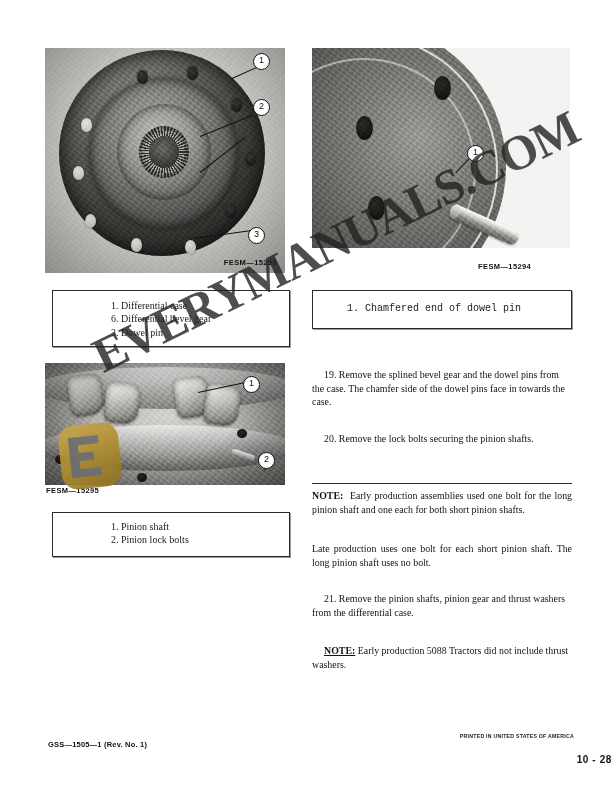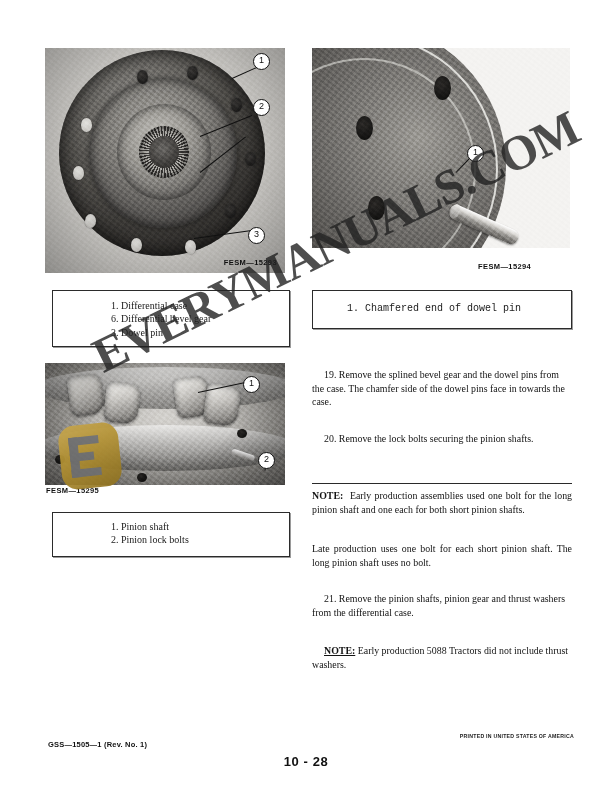--- a/index.html
+++ b/index.html
@@ -259,23 +259,23 @@
     right: 38px; top: 733px;
     font-family: "Liberation Sans", sans-serif;
     font-size: 5.2px;
     font-weight: bold;
     letter-spacing: .25px;
     color: #222;
   }
   .pagenum {
     position: absolute;
     left: 0; right: 0; top: 754px;
-    text-align: center;
+    text-align: right;
     font-family: "Liberation Sans", sans-serif;
-    font-size: 13px;
+    font-size: 10px;
     font-weight: bold;
     letter-spacing: .6px;
     color: #111;
   }
 
   
   .watermark {
     position: absolute;
     left: 96px;
     top: 330px;

